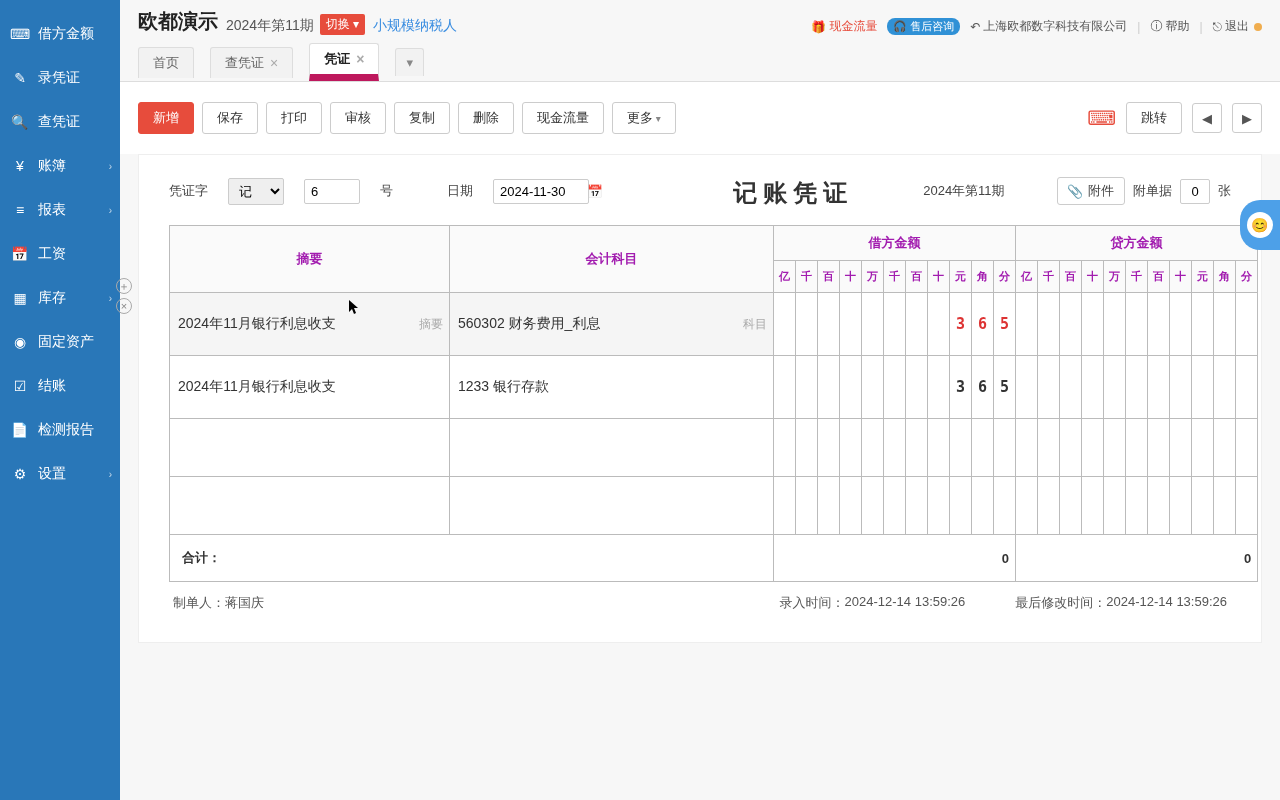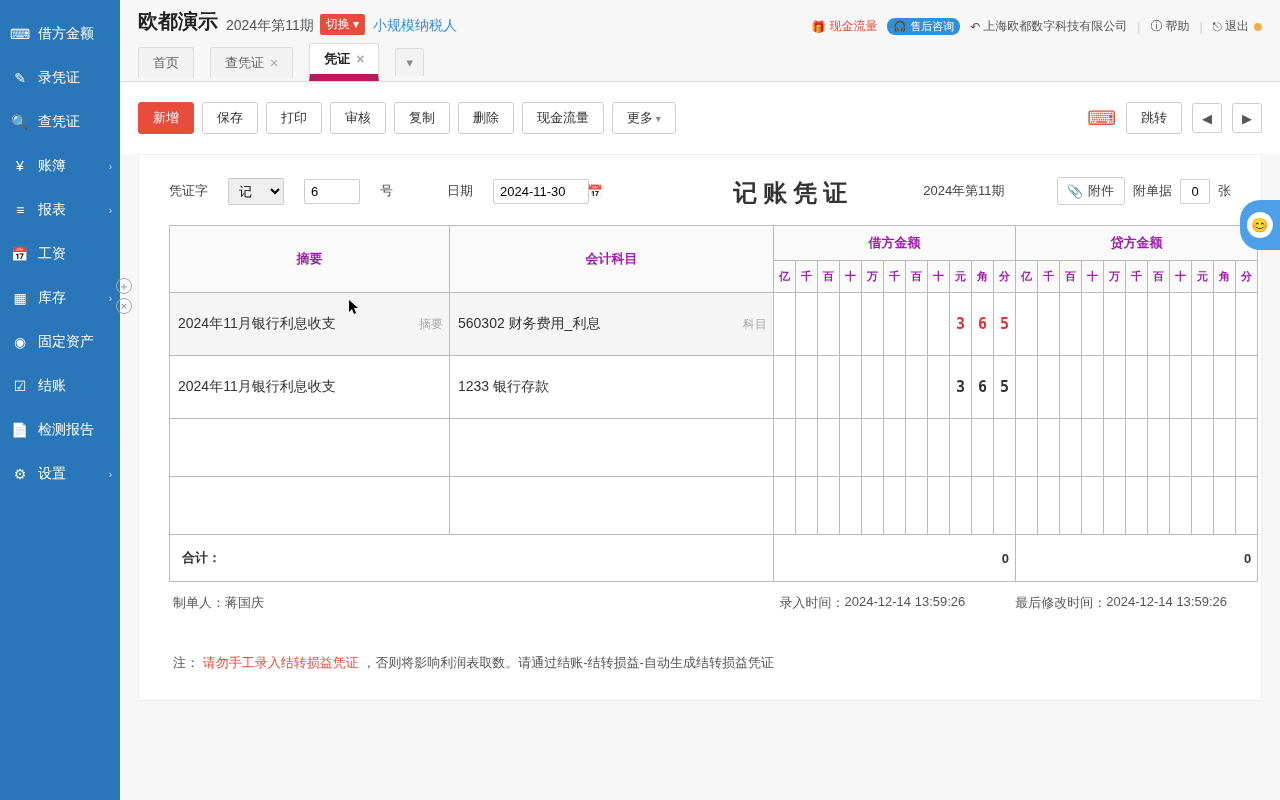--- a/index.html
+++ b/index.html
@@ -420,25 +420,20 @@
         <span>制单人：</span>
         <span>蒋国庆</span>
         <span class="spacer"></span>
         <span>录入时间：</span>
         <span>2024-12-14 13:59:26</span>
         <span style="width:50px"></span>
         <span>最后修改时间：</span>
         <span>2024-12-14 13:59:26</span>
       </div>
 
-      <div class="note">
-        <span>注：</span>
-        <span class="red">请勿手工录入结转损益凭证</span>
-        <span>，否则将影响利润表取数。请通过结账-结转损益-自动生成结转损益凭证</span>
-      </div>
     </div>
   </div>
 
   <div class="mascot">
       <div class="mascot-face">😊</div>
     </div>
 </div>
 
 <svg class="cursor-ptr" style="left:349px; top:300px" viewBox="0 0 12 16">
     <path d="M0 0 L0 12 L3 9 L5 14 L7 13 L5 8 L9 8 Z" fill="#000"></path>

